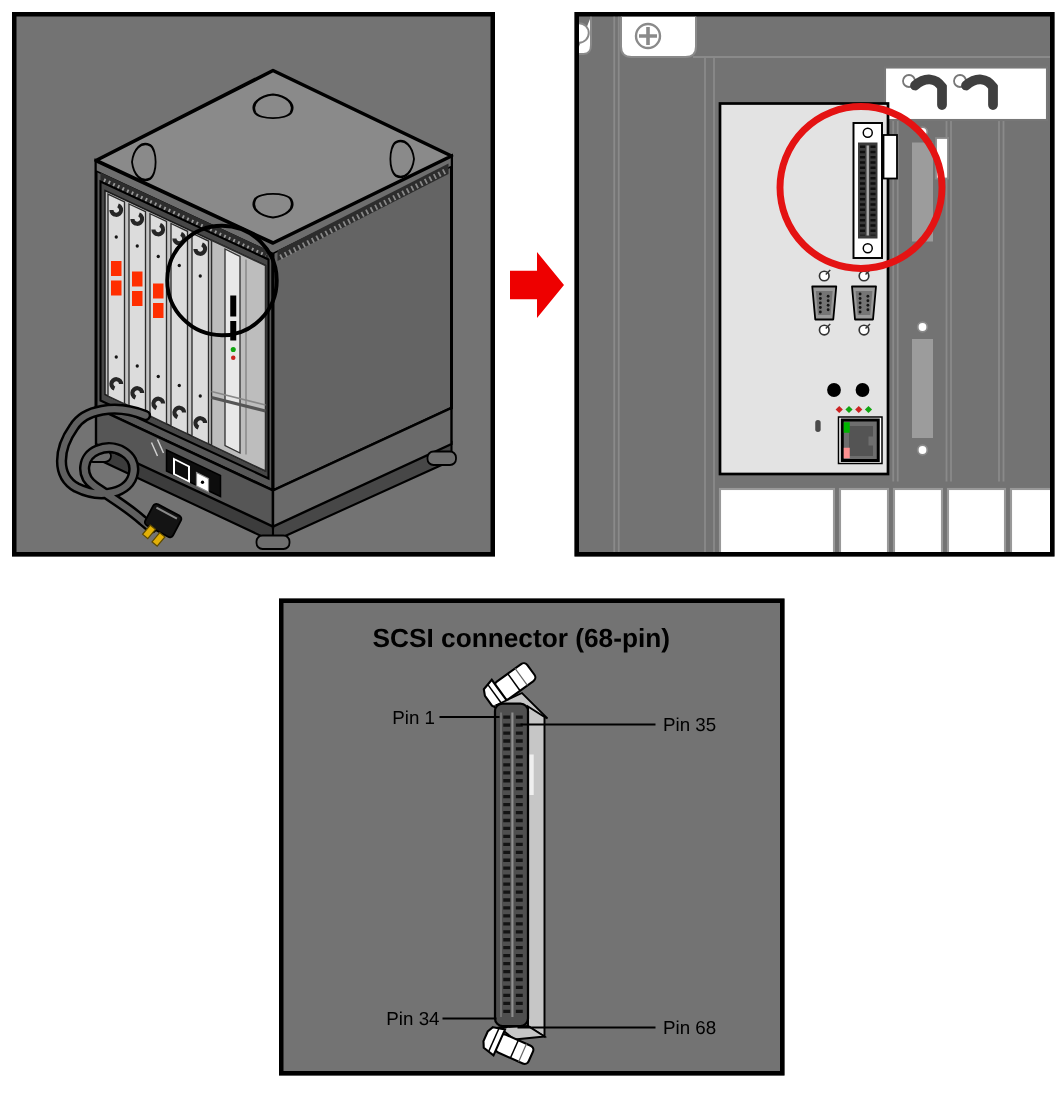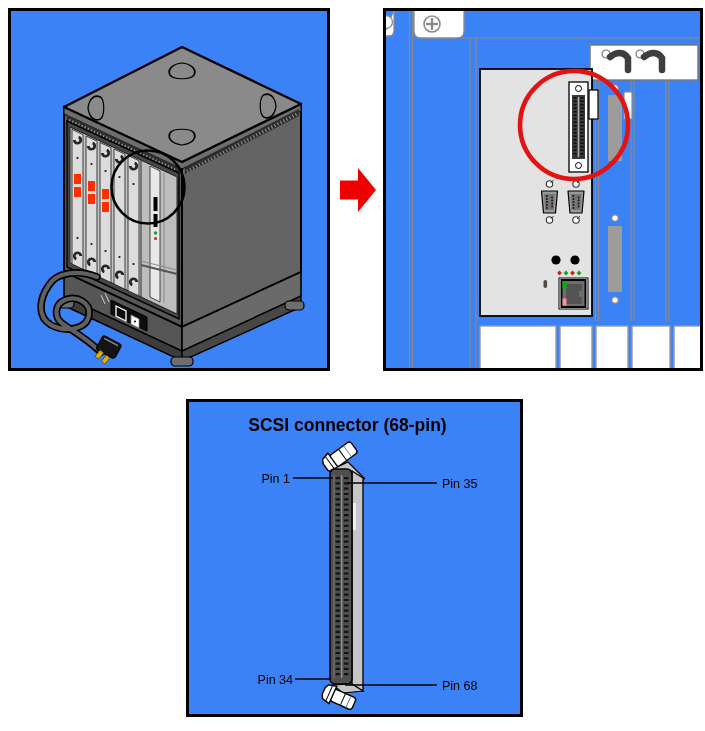--- a/index.html
+++ b/index.html
@@ -1,18 +1,18 @@
 <!DOCTYPE html>
 <html><head>
 <meta charset="utf-8">
 <style>
   html,body{margin:0;padding:0;}
   body{width:705px;height:731px;background:#fff;position:relative;overflow:hidden;
        font-family:"Liberation Sans",sans-serif;}
-  .frame{position:absolute;background:#3b82f6;border:3px solid #000;box-sizing:border-box;}
+  .frame{position:absolute;background:#737373;border:3px solid #000;box-sizing:border-box;}
   #left-frame{left:8px;top:8px;width:322px;height:363px;}
   #right-frame{left:383px;top:8px;width:320px;height:363px;}
   #bottom-frame{left:186px;top:399px;width:337px;height:318px;}
   #zoom-arrow{position:absolute;left:340px;top:167px;width:38px;height:46px;}
   svg.fill{display:block;width:100%;height:100%;}
   #scsi-title{position:absolute;top:13px;left:0;right:0;text-align:center;
     font-weight:bold;font-size:17.5px;color:#000;transform:translateX(-7px);}
   #scsi-svg{position:absolute;left:0;top:0;width:331px;height:312px;}
   text.pinlbl{font-family:"Liberation Sans",sans-serif;font-size:12.5px;fill:#000;}
 </style>

